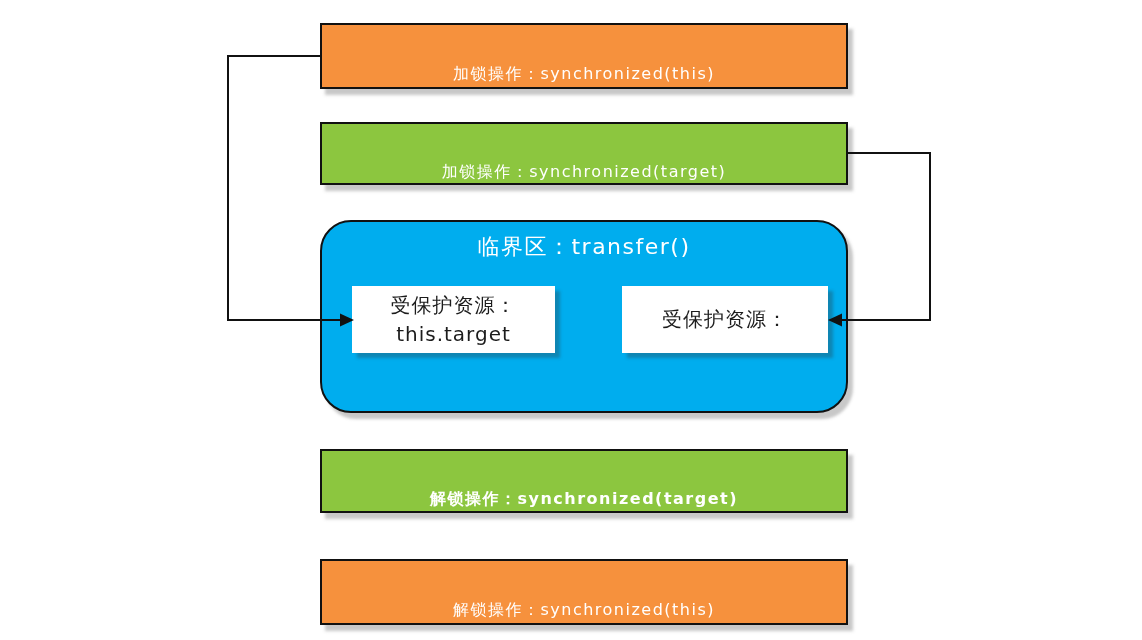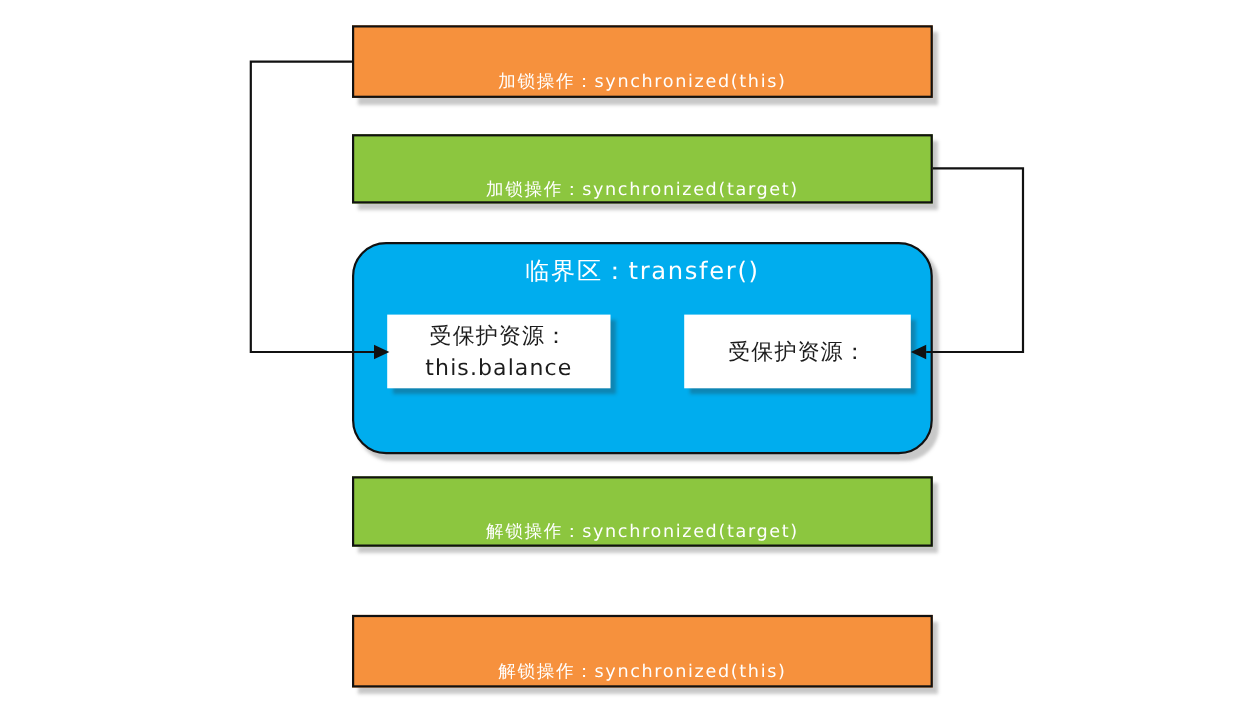--- a/index.html
+++ b/index.html
@@ -33,21 +33,21 @@
     white-space: nowrap;
     margin-top: 36px;
   }
   .orange { background: var(--box-orange, #F6913D); }
   .green  { background: var(--box-green,  #8CC63F); }
   .blue   { background: var(--box-blue,   #00ADEE); border-radius: 31px; }
 
   .box-lock-this     { top: 23px;  height: 66px; }
   .box-lock-target   { top: 122px; height: 63px; align-items: flex-end; }
   .box-critical      { top: 220px; height: 193px; display: block; }
-  .box-unlock-target { top: 433px; height: 64px; }
+  .box-unlock-target { top: 449px; height: 64px; font-weight: bold; }
   .box-unlock-this   { top: 559px; height: 66px; }
 
   .critical-title {
     position: absolute;
     top: 10px;
     left: 0;
     width: 100%;
     text-align: center;
     color: var(--label-text, #ffffff);
     font-size: 22px;
@@ -101,21 +101,21 @@
 
   <div class="box green box-lock-target">
     <span class="label">加锁操作：synchronized(target)</span>
   </div>
 
   <div class="box blue box-critical">
     <div class="critical-title">临界区：transfer()</div>
 
     <div class="resource resource-this">
       <div>受保护资源：</div>
-      <div>this.balance</div>
+      <div>this.target</div>
     </div>
 
     <div class="resource resource-target">
       <div>受保护资源：</div>
     </div>
   </div>
 
   <div class="box green box-unlock-target">
     <span class="label">解锁操作：synchronized(target)</span>
   </div>

